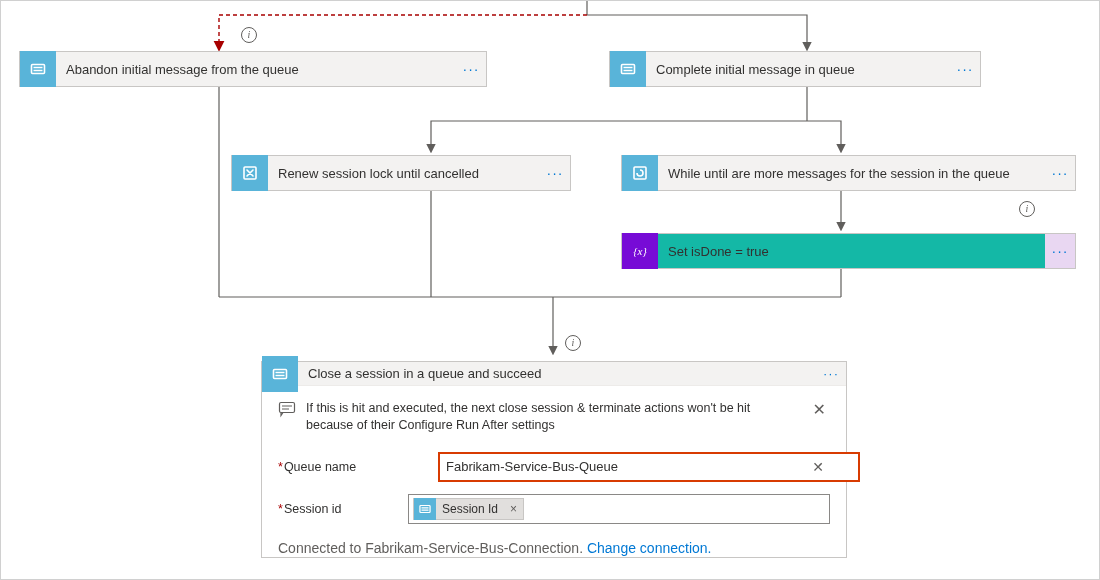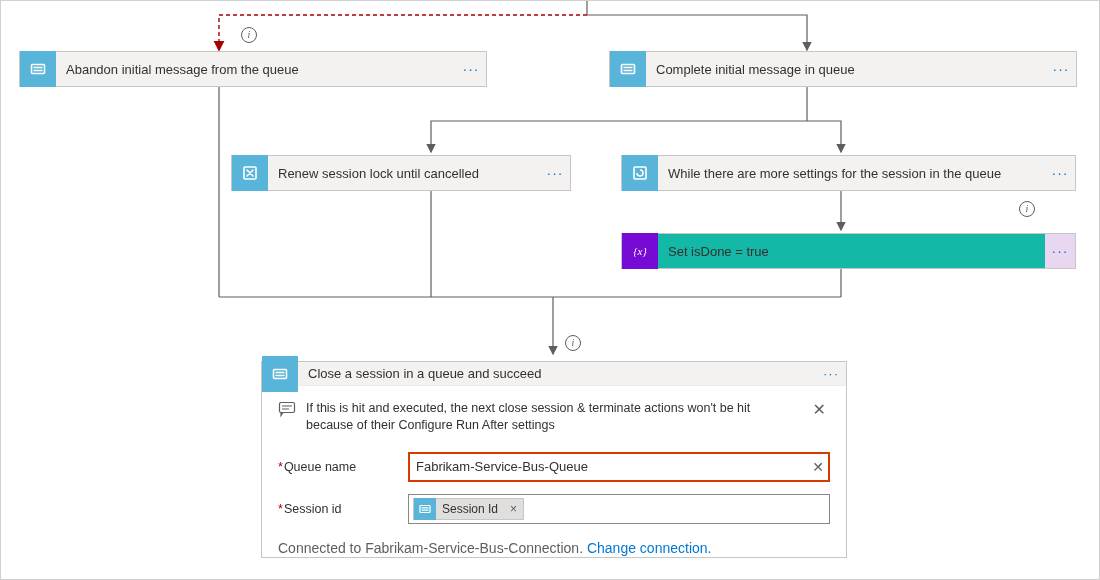--- a/index.html
+++ b/index.html
@@ -153,21 +153,21 @@
   }
   .text-input {
     width: 100%;
     height: 30px;
     border: 1px solid #8a8886;
     padding: 0 28px 0 8px;
     font-family: inherit;
     font-size: 13px;
     color: #323130;
   }
-  .hl { border: 2px solid #d83b01; padding: 0 26px 0 6px; }
+  .hl { border: 2px solid #d83b01; padding: 0 26px 0 6px; margin-left: 30px; }
   .clear-x {
     position: absolute;
     right: 6px; top: 50%;
     transform: translateY(-50%);
     color: #605e5c;
     font-size: 14px;
     cursor: pointer;
   }
   .token-box {
     flex: 1;
@@ -244,21 +244,21 @@
     <div class="icon-box">
       <svg width="18" height="18" viewBox="0 0 18 18" class="sb-icon">
           <rect x="2.5" y="4.5" width="13" height="9" rx="1"></rect>
           <path d="M4.5 7.5h9M4.5 10.5h9"></path>
         </svg>
     </div>
     <div class="title-area">Abandon initial message from the queue</div>
     <div class="menu">···</div>
   </div>
 
-  <div class="card" style="left:608px; top:50px; width:468px;">
+  <div class="card" style="left:608px; top:50px; width:372px;">
     <div class="icon-box">
       <svg width="18" height="18" viewBox="0 0 18 18" class="sb-icon">
           <rect x="2.5" y="4.5" width="13" height="9" rx="1"></rect>
           <path d="M4.5 7.5h9M4.5 10.5h9"></path>
         </svg>
     </div>
     <div class="title-area">Complete initial message in queue</div>
     <div class="menu">···</div>
   </div>
 
@@ -273,21 +273,21 @@
     <div class="menu">···</div>
   </div>
 
   <div class="card" style="left:620px; top:154px; width:455px;">
     <div class="icon-box">
       <svg width="18" height="18" viewBox="0 0 18 18" class="sb-icon">
           <rect x="3" y="3" width="12" height="12" rx="1"></rect>
           <path d="M6 9a3 3 0 1 0 3-3"></path>
         </svg>
     </div>
-    <div class="title-area">While there are more settings for the session in the queue</div>
+    <div class="title-area">While until are more messages for the session in the queue</div>
     <div class="menu">···</div>
   </div>
 
   <div class="card var" style="left:620px; top:232px; width:455px;">
     <div class="icon-box var">
       <svg width="18" height="18" viewBox="0 0 18 18">
           <text x="9" y="13" text-anchor="middle" font-size="11" font-style="italic" fill="#fff" font-family="Georgia,serif">{x}</text>
         </svg>
     </div>
     <div class="title-area">Set isDone = true</div>

